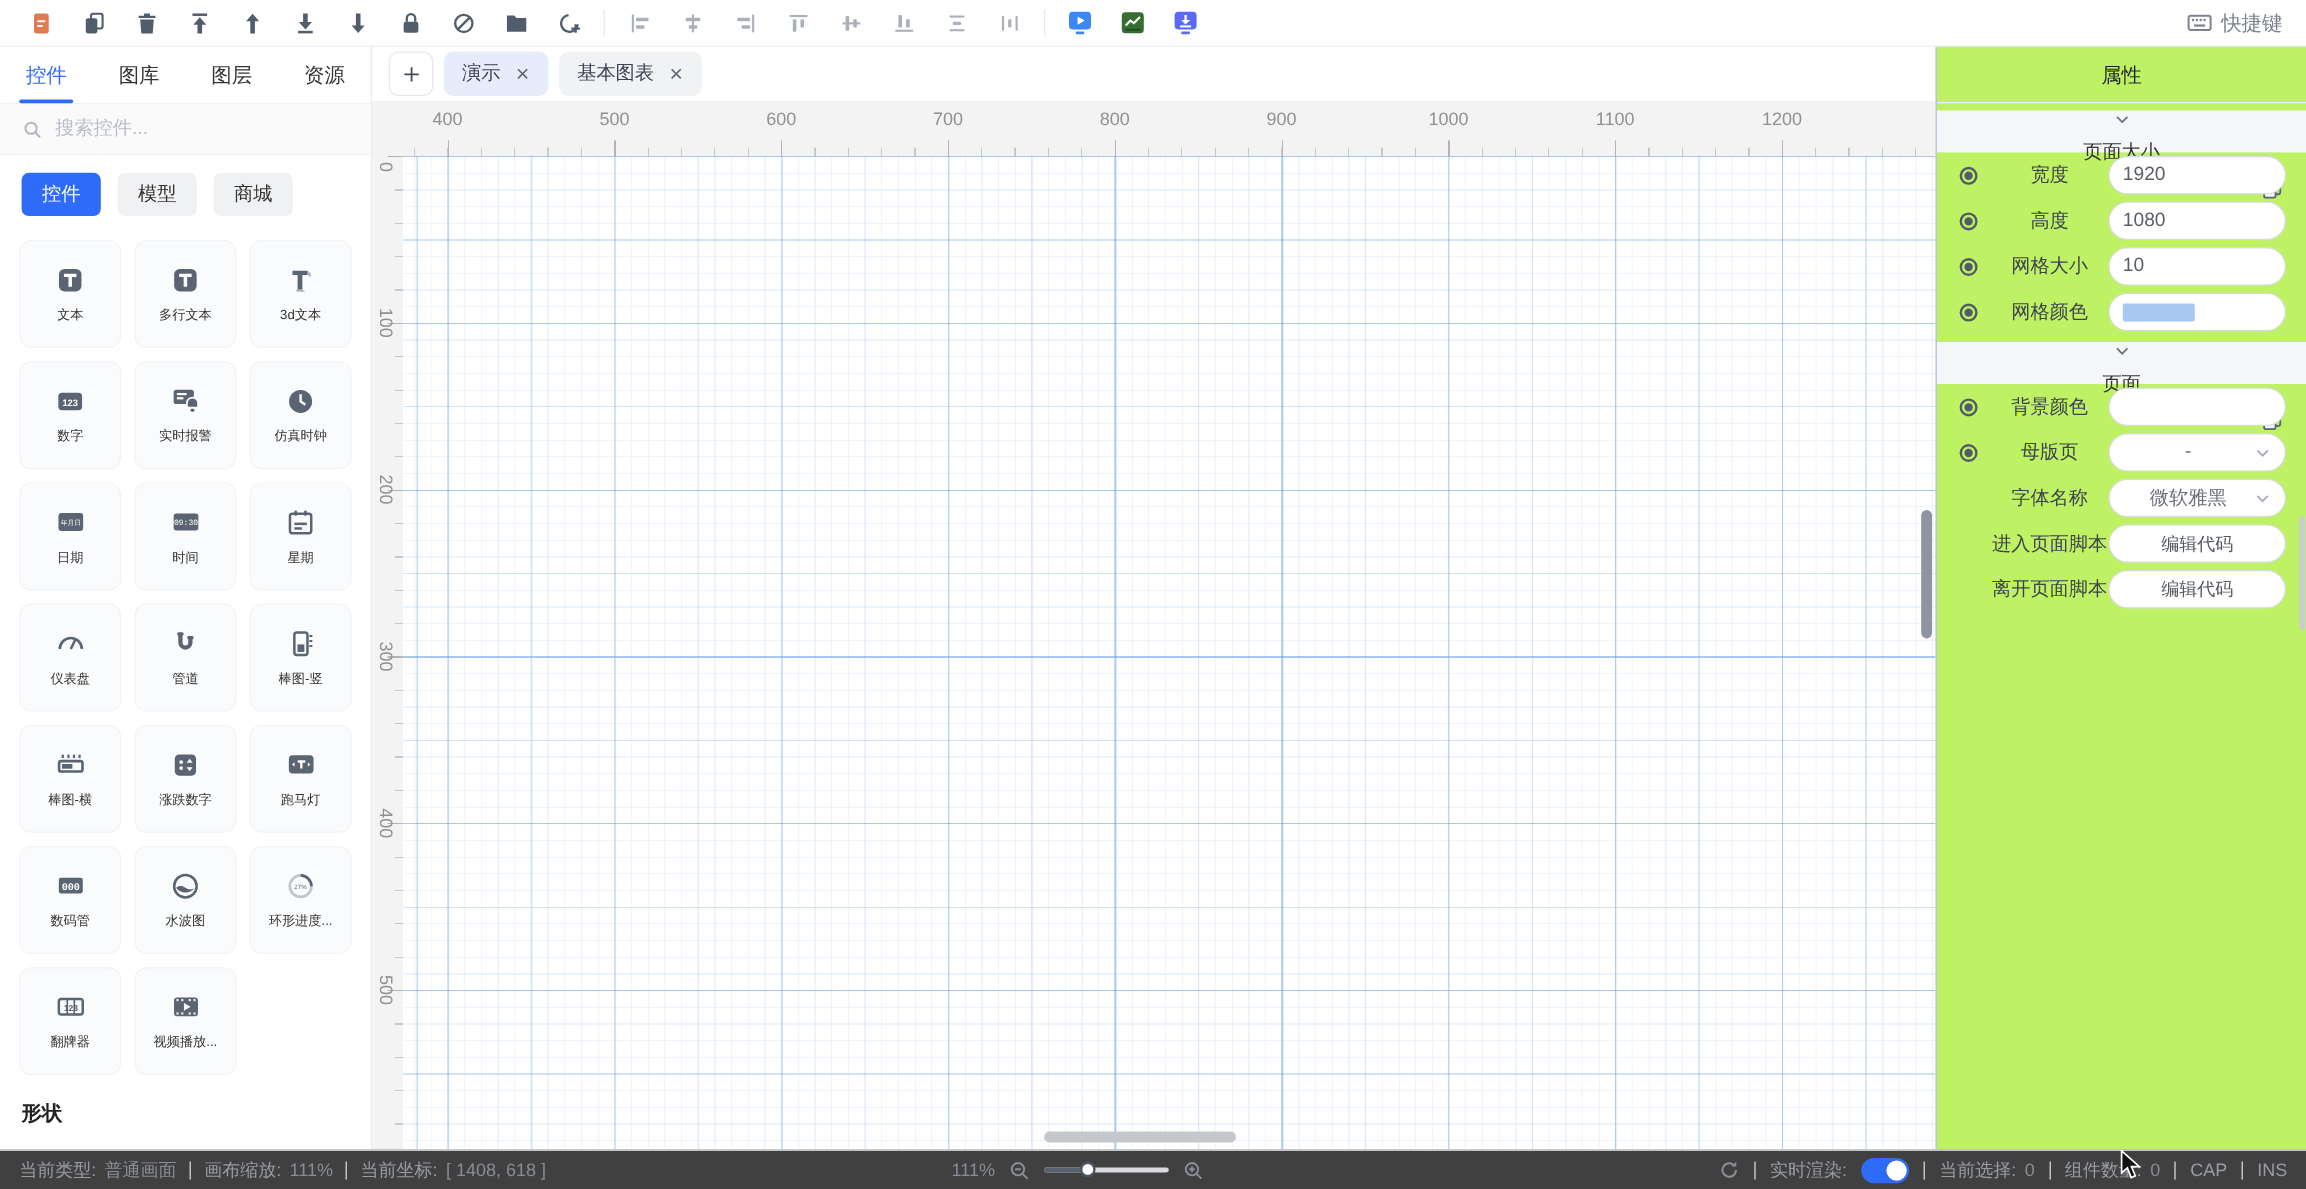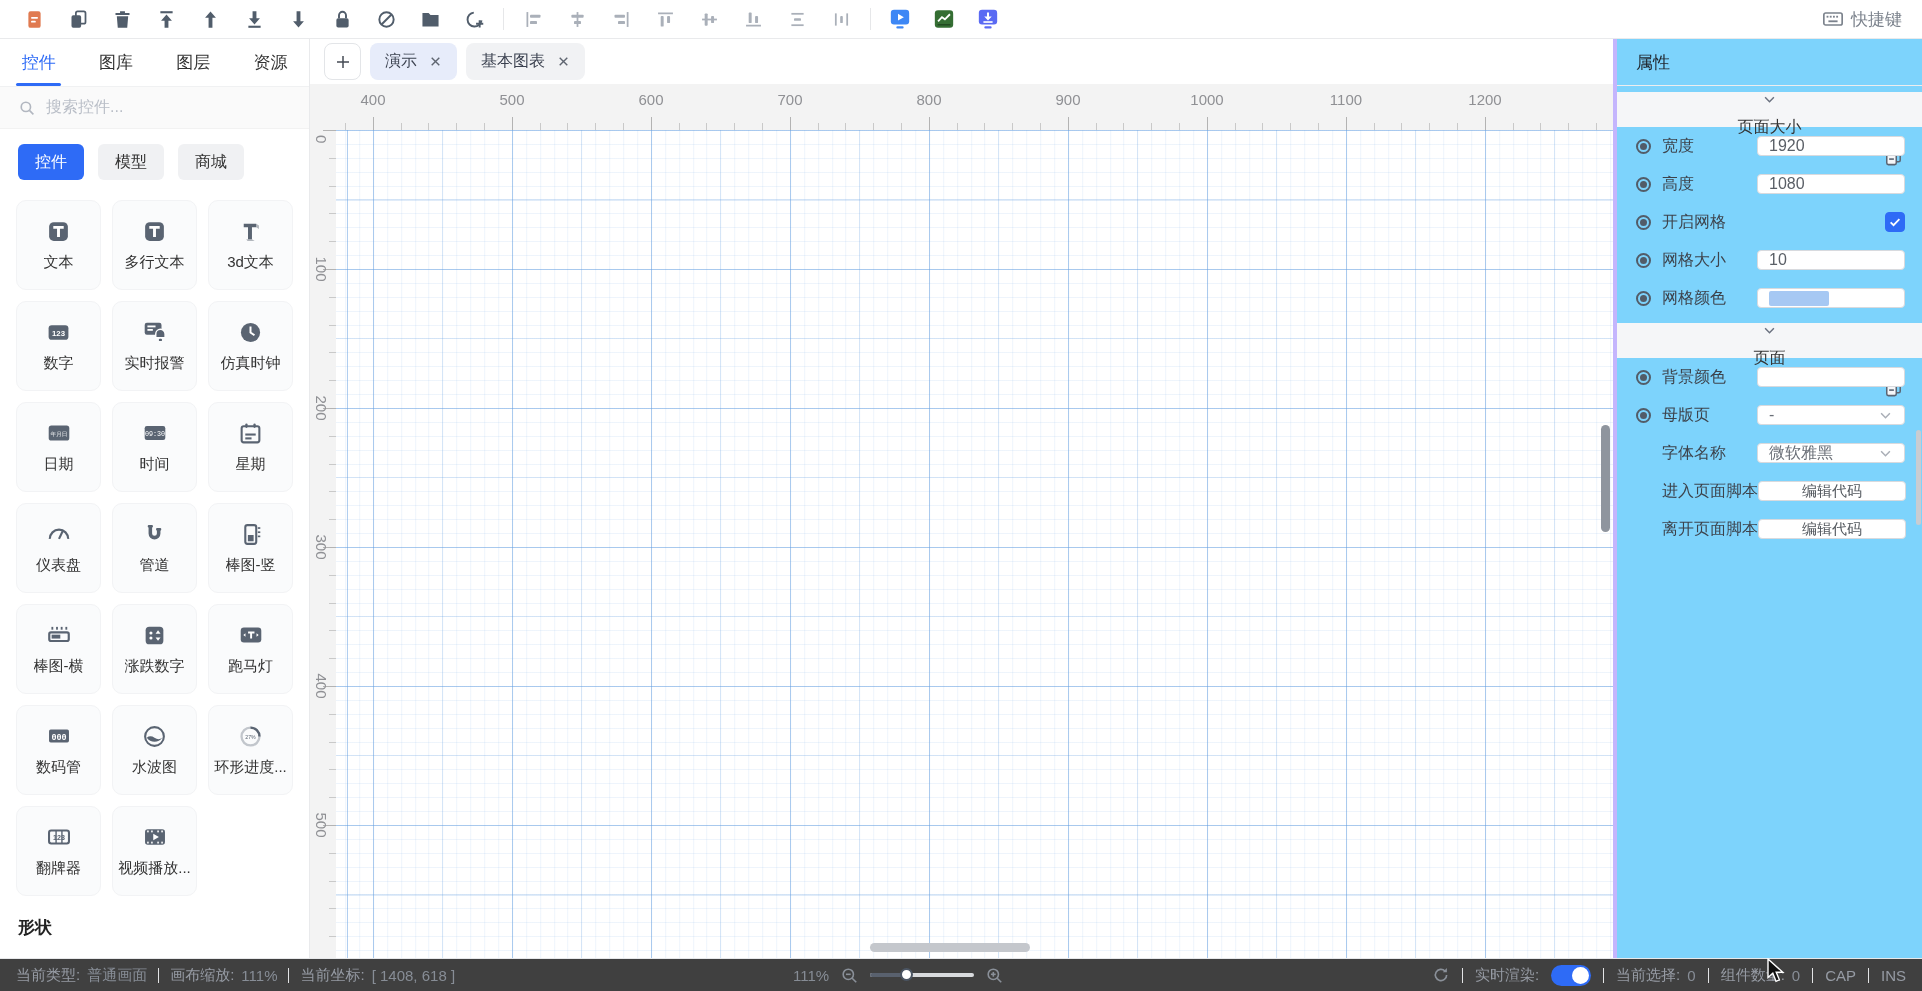--- a/index.html
+++ b/index.html
@@ -29,21 +29,21 @@
   .lp-search { height:42px; flex:0 0 42px; background:#fafafa; border-bottom:1px solid #f2f2f2; display:flex; align-items:center; gap:10px; padding:0 18px; color:#b9bec7; font-size:16px; }
   .lp-search .icon { color:#b2b7c0; }
   .lp-chips { display:flex; gap:14px; padding:15px 18px 12px; }
   .chip { height:36px; padding:0 17px; border-radius:6px; background:#f0f1f3; font-size:16px; color:#333; display:flex; align-items:center; cursor:pointer; }
   .chip.active { background:#2e6bf6; color:#fff; }
   .lp-section { display:flex; align-items:center; gap:9px; padding:10px 18px 4px; font-size:17px; font-weight:bold; color:#222; cursor:pointer; }
   .lp-section .icon { color:#333; }
   .widgets { display:grid; grid-template-columns:repeat(3,1fr); gap:11px; padding:8px 16px 10px; }
   .widget { height:90px; background:#fafbfc; border:1px solid #f2f3f5; border-radius:10px; display:flex; flex-direction:column; align-items:center; justify-content:center; gap:9px; cursor:pointer; }
   .widget .icon { color:#5a6472; }
-  .widget .w-label { font-size:15px; color:#333; max-width:88px; white-space:nowrap; overflow:hidden; }
+  .widget .w-label { font-size:11px; color:#333; max-width:88px; white-space:nowrap; overflow:hidden; }
 
   
   .canvas-area { flex:1; display:flex; flex-direction:column; min-width:0; background:#fff; }
   .canvas-tabs { height:45px; flex:0 0 45px; display:flex; align-items:center; gap:9px; padding:0 0 0 14px; }
   .ctab-add { width:37px; height:37px; border:1px solid #e3e5e8; border-radius:8px; background:#fff; display:flex; align-items:center; justify-content:center; color:#454b54; cursor:pointer; }
   .ctab { height:37px; padding:0 15px; border-radius:8px; background:#f1f2f4; display:flex; align-items:center; gap:12px; font-size:16px; color:#3c4250; cursor:pointer; }
   .ctab.active { background:#e7ecfa; }
   .ctab .icon { color:#5f6570; }
   .canvas-body { flex:1; position:relative; overflow:hidden; }
   .ruler-corner { position:absolute; left:0; top:0; width:26px; height:46px; background:#f3f3f3; }
@@ -62,31 +62,31 @@
       repeating-linear-gradient(to bottom,rgba(100,158,224,.38) 0 1px,transparent 1px 139px),
       repeating-linear-gradient(to right,rgba(100,158,224,.20) 0 1px,transparent 1px 69.5px),
       repeating-linear-gradient(to bottom,rgba(100,158,224,.20) 0 1px,transparent 1px 69.5px),
       repeating-linear-gradient(to right,rgba(100,158,224,.11) 0 1px,transparent 1px 13.9px),
       repeating-linear-gradient(to bottom,rgba(100,158,224,.11) 0 1px,transparent 1px 13.9px);
     background-position:37px 0,0 0,37px 0,0 0,9.2px 0,0 0; }
   .h-scrollbar { position:absolute; left:560px; bottom:6px; width:160px; height:9px; border-radius:5px; background:#c4c7cc; }
   .v-scrollbar { position:absolute; right:3px; top:341px; width:9px; height:107px; border-radius:5px; background:#8f959e; }
 
   
-  .right-panel { width:309px; flex:0 0 309px; border-left:4px solid #c4b5fd; background:#7dd3fc; position:relative; overflow:hidden; }
+  .right-panel { width:309px; flex:0 0 309px; border-left:1px solid #c4b5fd; background:#bef264; position:relative; overflow:hidden;text-align:center; }
   .rp-title { height:47px; line-height:47px; padding:0 19px; font-size:17px; color:#1f2329; border-bottom:1px solid #ededee; }
   .rp-sec { margin-top:6px; height:35px; background:#f5f6f8; display:flex; align-items:center; gap:10px; padding:0 19px; font-size:16px; color:#333; cursor:pointer;flex-direction:column; }
   .rp-sec .chev { color:#6b7280; }
   .rp-sec .pages { margin-left:auto; color:#5a6472; cursor:pointer; }
   .rp-row { height:38px; display:flex; align-items:center; padding:0 17px 0 19px; }
   .bind-dot { width:15px; height:15px; flex:0 0 15px; border:2px solid #525c68; border-radius:50%; display:flex; align-items:center; justify-content:center; }
   .bind-dot i { width:7px; height:7px; background:#525c68; border-radius:50%; }
   .bind-spacer { width:15px; flex:0 0 15px; }
   .rp-label { margin-left:11px; flex:1; font-size:16px; color:#3d434c; white-space:nowrap; }
-  .rp-input, .rp-select, .rp-btn { width:148px; flex:0 0 148px; height:20px; border:1px solid #d8dade; border-radius:4px; background:#fff; display:flex; align-items:center; padding:0 11px; font-size:16px; color:#5a5f66; cursor:text; }
+  .rp-input, .rp-select, .rp-btn { width:148px; flex:0 0 148px; height:32px; border:1px solid #d8dade; border-radius:16px; background:#fff; display:flex; align-items:center; padding:0 11px; font-size:16px; color:#5a5f66; cursor:text; }
   .rp-input .swatch { width:60px; height:15px; border-radius:2px; }
   .rp-select { cursor:pointer; color:#6a6f77; }
   .rp-select .val { flex:1; }
   .rp-select .icon { color:#a9aeb6; }
   .rp-btn { justify-content:center; cursor:pointer; color:#54595f; font-size:15px; }
   .rp-check { width:20px; height:20px; border-radius:4px; border:1px solid #d8dade; background:#fff; display:flex; align-items:center; justify-content:center; cursor:pointer; }
   .rp-check.checked { background:#2e6bf6; border-color:#2e6bf6; color:#fff; }
   .rp-scrollbar { position:absolute; right:1px; top:391px; width:5px; height:95px; border-radius:3px; background:#c9ccd1; }
 
   
@@ -644,31 +644,20 @@
             <span class="bind-dot">
               <i></i>
             </span>
             <span class="rp-label">高度</span>
             <div class="rp-input">1080</div>
           </div>
           <div class="rp-row">
             <span class="bind-dot">
               <i></i>
             </span>
-            <span class="rp-label">开启网格</span>
-            <div class="rp-check checked">
-              <svg width="14" height="14" viewBox="0 0 24 24">
-                <path d="M4.5 12.5l5 5L19.5 7" fill="none" stroke="#fff" stroke-width="3"></path>
-              </svg>
-            </div>
-          </div>
-          <div class="rp-row">
-            <span class="bind-dot">
-              <i></i>
-            </span>
             <span class="rp-label">网格大小</span>
             <div class="rp-input">10</div>
           </div>
           <div class="rp-row">
             <span class="bind-dot">
               <i></i>
             </span>
             <span class="rp-label">网格颜色</span>
             <div class="rp-input">
               <span class="swatch" style="background:#a6c8f3"></span>

